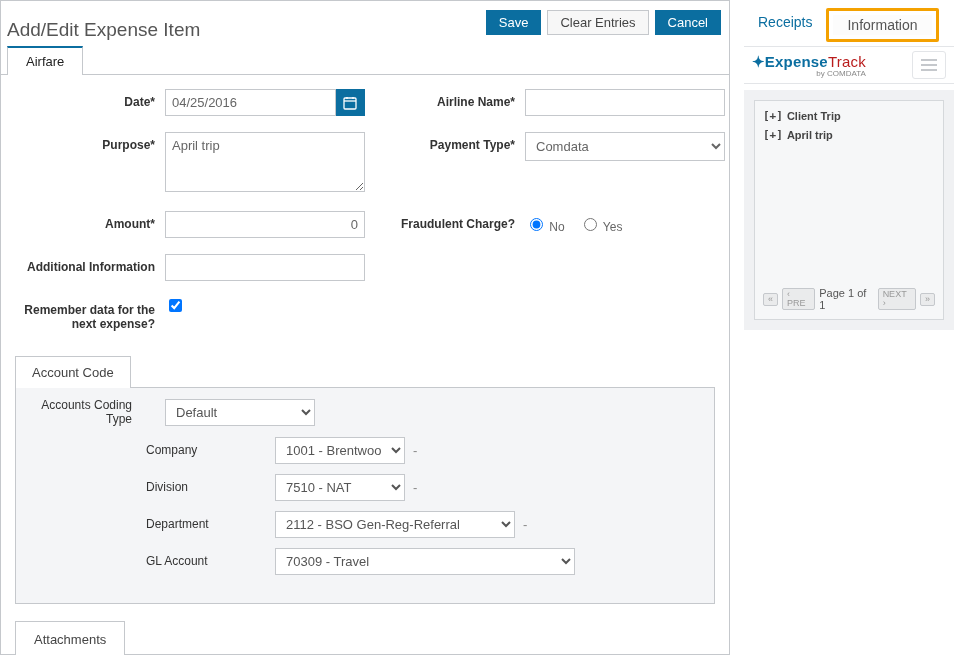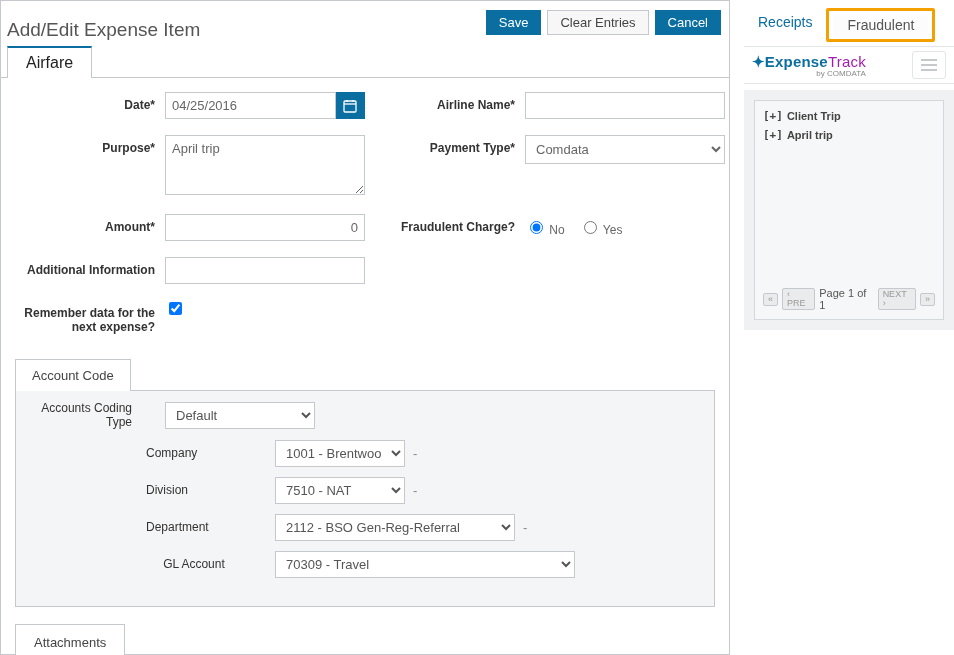--- a/index.html
+++ b/index.html
@@ -52,21 +52,21 @@
     display: flex;
     border-bottom: 1px solid #c5c8cc;
     padding-left: 6px;
     margin-top: -2px;
   }
   .tab {
     padding: 6px 18px;
     border: 1px solid #c5c8cc;
     border-bottom: none;
     background: #f7f8f9;
-    font-size: 16px;
+    font-size: 13px;
     color: #444;
     position: relative;
   }
   .tab.active {
     background: #fff;
     border-top: 2px solid #0b6ea0;
     color: #222;
     top: 1px;
   }
 
@@ -197,21 +197,21 @@
     border-right: none;
     padding: 4px 8px;
     margin-top: 2px;
   }
   .brand {
     font-weight: 600;
     font-size: 15px;
     letter-spacing: .2px;
   }
   .brand .b1 { color: #0b6ea0; }
-  .brand .b2 { color: #a21caf; font-weight: 400; }
+  .brand .b2 { color: #b91c1c; font-weight: 400; }
   .brand-sub { font-size: 8px; color: #888; text-align: right; margin-top:-2px;}
   .hamburger {
     width: 34px; height: 28px;
     border: 1px solid #e3e5e8;
     border-radius: 3px;
     display: flex; flex-direction: column; justify-content: center; align-items: center;
     gap: 3px;
     cursor: pointer;
   }
   .hamburger span { width: 16px; height: 2px; background: #c5c8cc; display: block;}
@@ -354,41 +354,41 @@
             <div class="acct-lbl" style="width:110px;text-align:left;">Division</div>
             <select style="width:130px"><option>7510 - NAT</option></select>
             <span class="dash">-</span>
           </div>
           <div class="acct-row">
             <div class="acct-lbl" style="width:110px;text-align:left;">Department</div>
             <select style="width:240px"><option>2112 - BSO Gen-Reg-Referral</option></select>
             <span class="dash">-</span>
           </div>
           <div class="acct-row">
-            <div class="acct-lbl" style="width:110px;text-align:center;">GL Account</div>
+            <div class="acct-lbl" style="width:110px;text-align:left;">GL Account</div>
             <select style="width:300px"><option>70309 - Travel</option></select>
           </div>
         </div>
       </div>
 
       <div class="attach-tabs">
         <div class="attach-tab">Attachments</div>
       </div>
       <div class="attach-box">
         
       </div>
     </div>
 
   </div>
 
   <div class="side">
     <div class="side-top-tabs">
       <div class="side-tab">Receipts</div>
       <div class="highlight-box">
-        <div class="side-tab active" style="border:none;padding:2px 14px;">Fraudulent</div>
+        <div class="side-tab active" style="border:none;padding:2px 14px;">Information</div>
       </div>
     </div>
 
     <div class="brand-bar">
       <div>
         <div class="brand">
           <span style="color:#0b6ea0;">✦</span><span class="b1">Expense</span><span class="b2">Track</span>
         </div>
         <div class="brand-sub">by COMDATA</div>
       </div>

